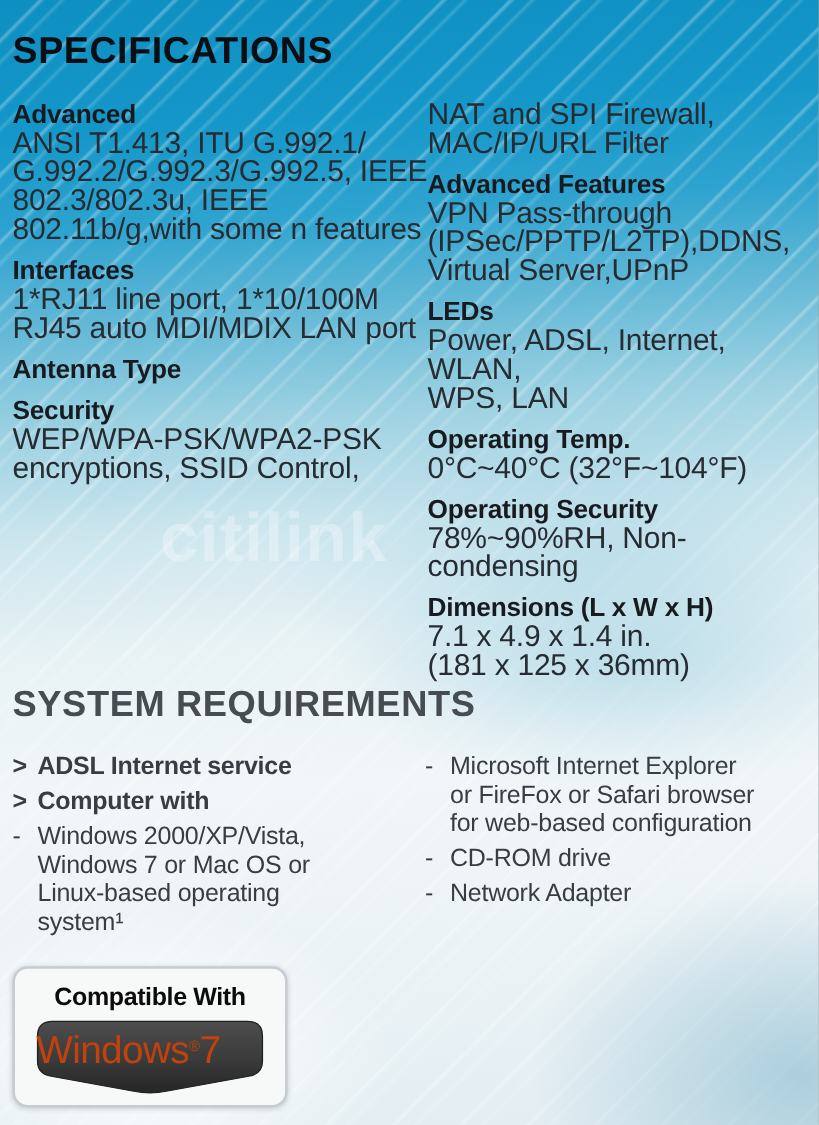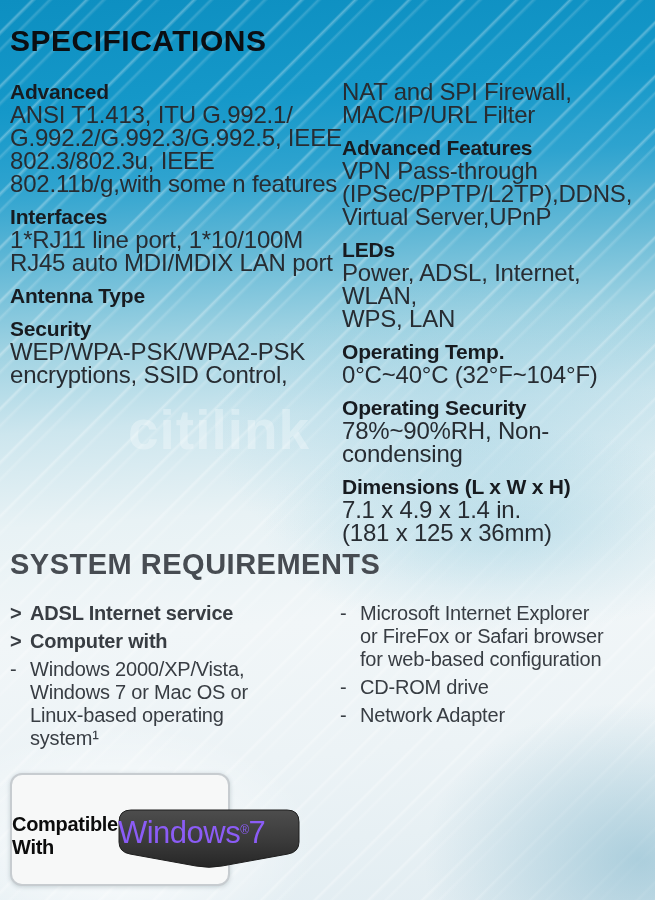--- a/index.html
+++ b/index.html
@@ -46,29 +46,29 @@
   .req-col-right{width:308px;flex:0 0 308px;}
   .req-item{display:flex;margin-bottom:5px;color:#383d43;}
   .req-bullet{flex:0 0 20px;font-size:20px;line-height:23px;font-weight:bold;}
   .req-text{font-size:20px;line-height:23px;white-space:pre-line;letter-spacing:-0.2px;}
   .req-item.bold .req-text{font-weight:bold;}
   .req-item.plain .req-bullet{font-weight:normal;}
   .badge{
     position:absolute;left:10px;top:773px;width:220px;height:113px;
     background:#f7f8f8;border:2px solid #c7ccd0;border-radius:12px;
     box-shadow:0 1px 4px rgba(60,90,105,0.25);
-    display:flex;flex-direction:row;align-items:center;box-sizing:border-box;
+    display:flex;flex-direction:column;align-items:center;box-sizing:border-box;
     padding-top:12px;
   }
   .badge-line1{font-size:20px;font-weight:bold;color:#0c0c0c;letter-spacing:-0.3px;}
   .badge-shape{position:relative;width:182px;height:60px;margin-top:6px;}
   .badge-shape svg{position:absolute;left:0;top:0;}
   .badge-text{
-    position:absolute;left:0;top:6px;width:100%;text-align:right;
-    color:#8b5cf6;font-size:31px;letter-spacing:-0.5px;white-space:nowrap;
+    position:absolute;left:0;top:6px;width:100%;text-align:left;
+    color:#c2410c;font-size:31px;letter-spacing:-0.5px;white-space:nowrap;
   }
   .badge-text .reg{font-size:12px;vertical-align:9px;}
 </style>
 </head>
 <body>
 
 <div class="page">
 
   <div class="watermark">citilink</div>
 

